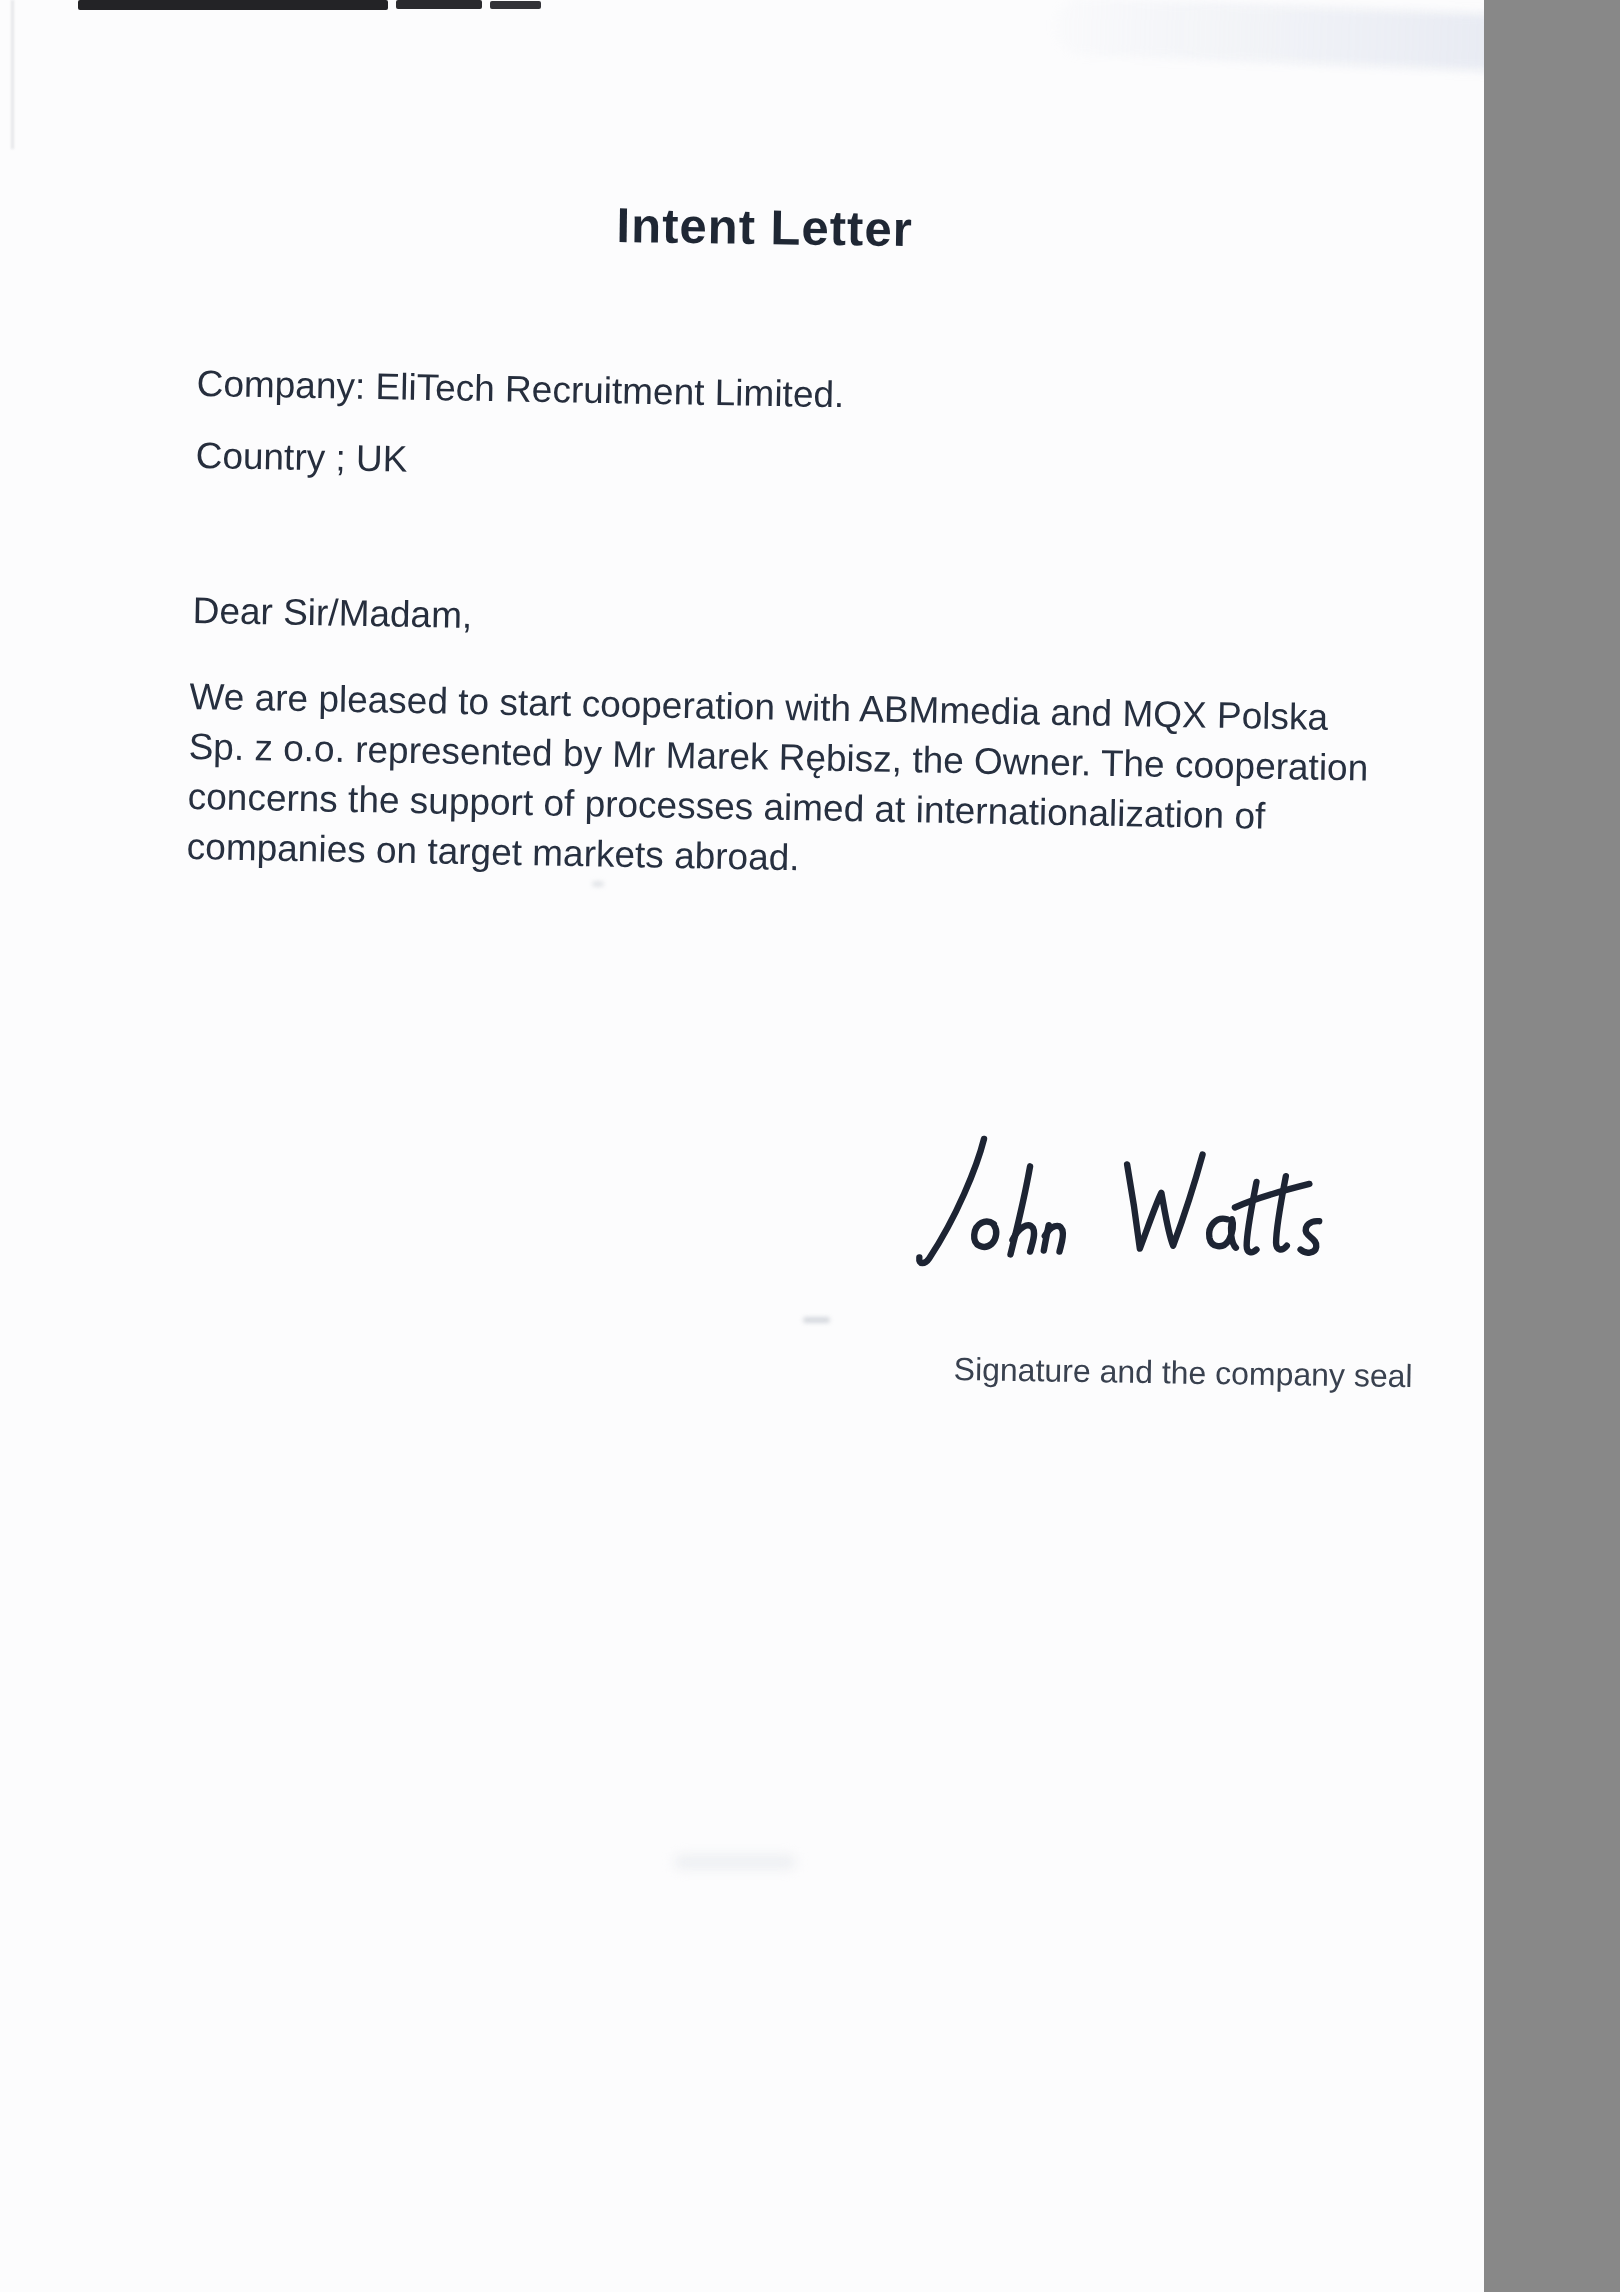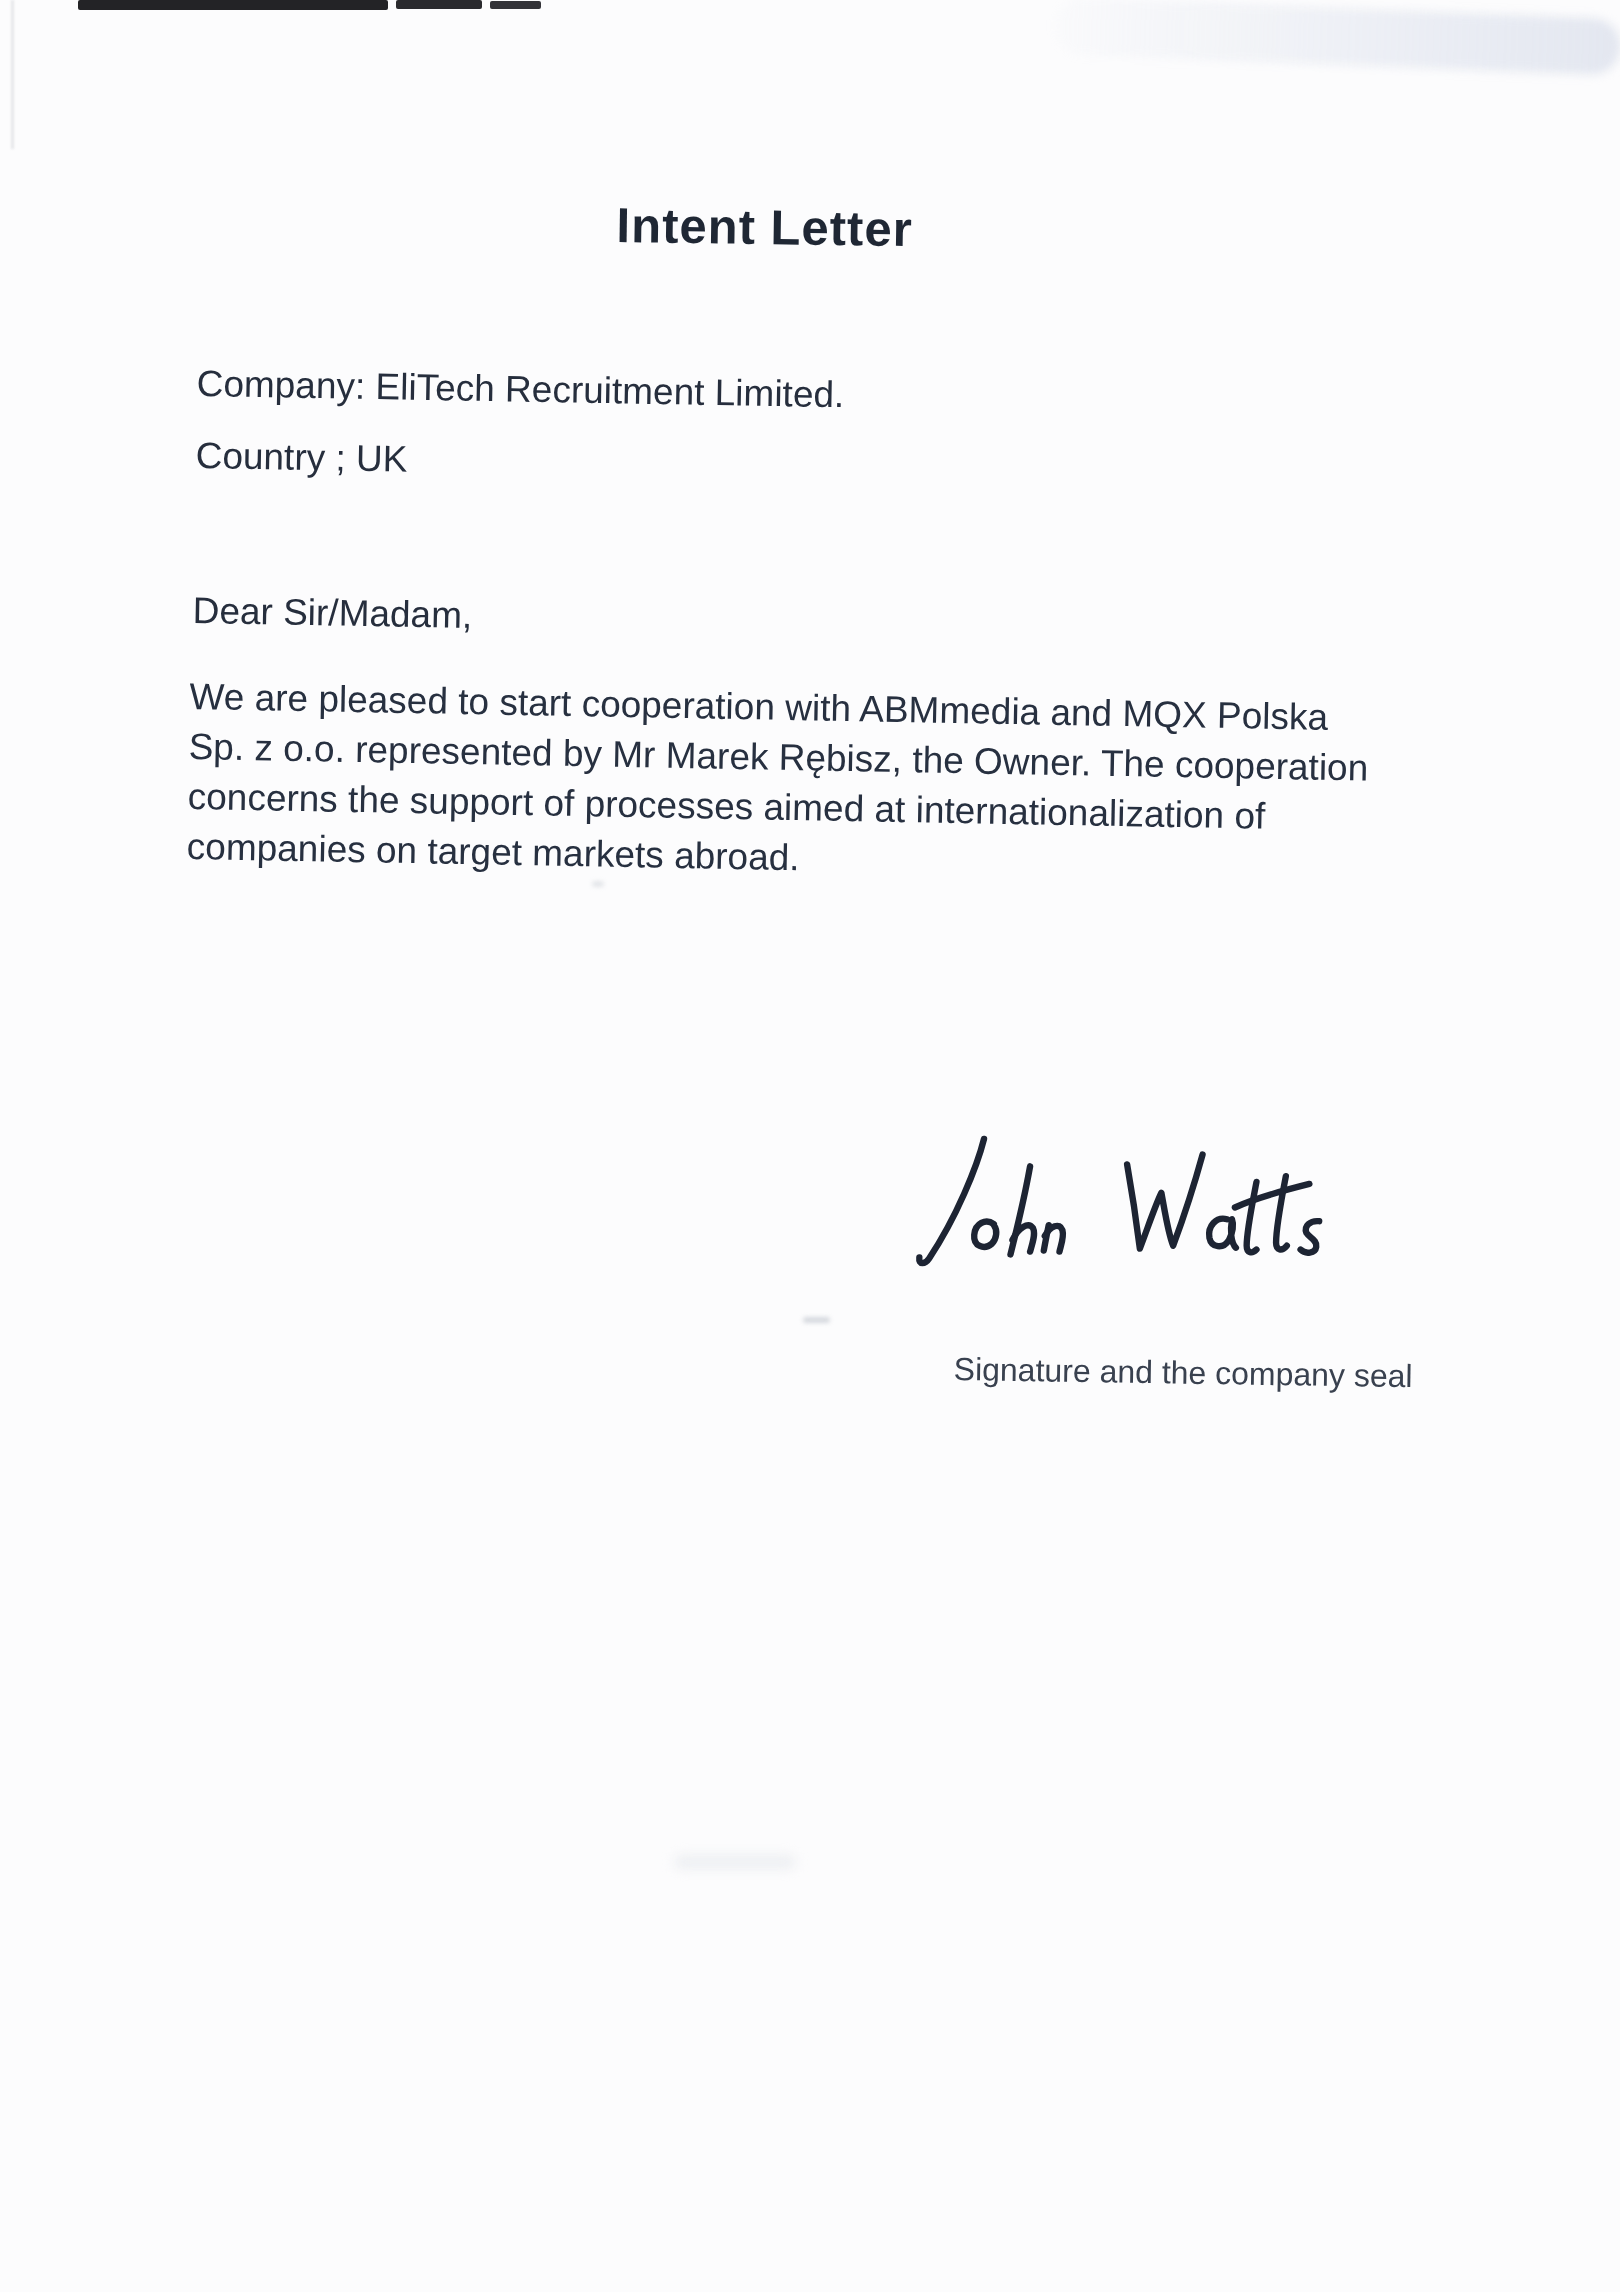--- a/index.html
+++ b/index.html
@@ -1,18 +1,18 @@
 <!DOCTYPE html>
 <html><head>
 <meta charset="utf-8">
 <style>
   html,body{margin:0;padding:0;background:#888;}
   .page{
     position:relative;
-    width:1620px;height:2293px;
+    width:1484px;height:2293px;
     background:#fcfcfd;
     overflow:hidden;
     font-family:"Liberation Sans", sans-serif;
     color:#2a3140;
   }
   
   .scan-bar{position:absolute;background:#232326;border-radius:2px;}
   .bar-a{left:78px;top:0;width:310px;height:9.8px;}
   .bar-b{left:396px;top:0;width:86px;height:8.8px;background:#2a2a2e;}
   .bar-c{left:490px;top:1px;width:51px;height:7.8px;background:#333338;}

